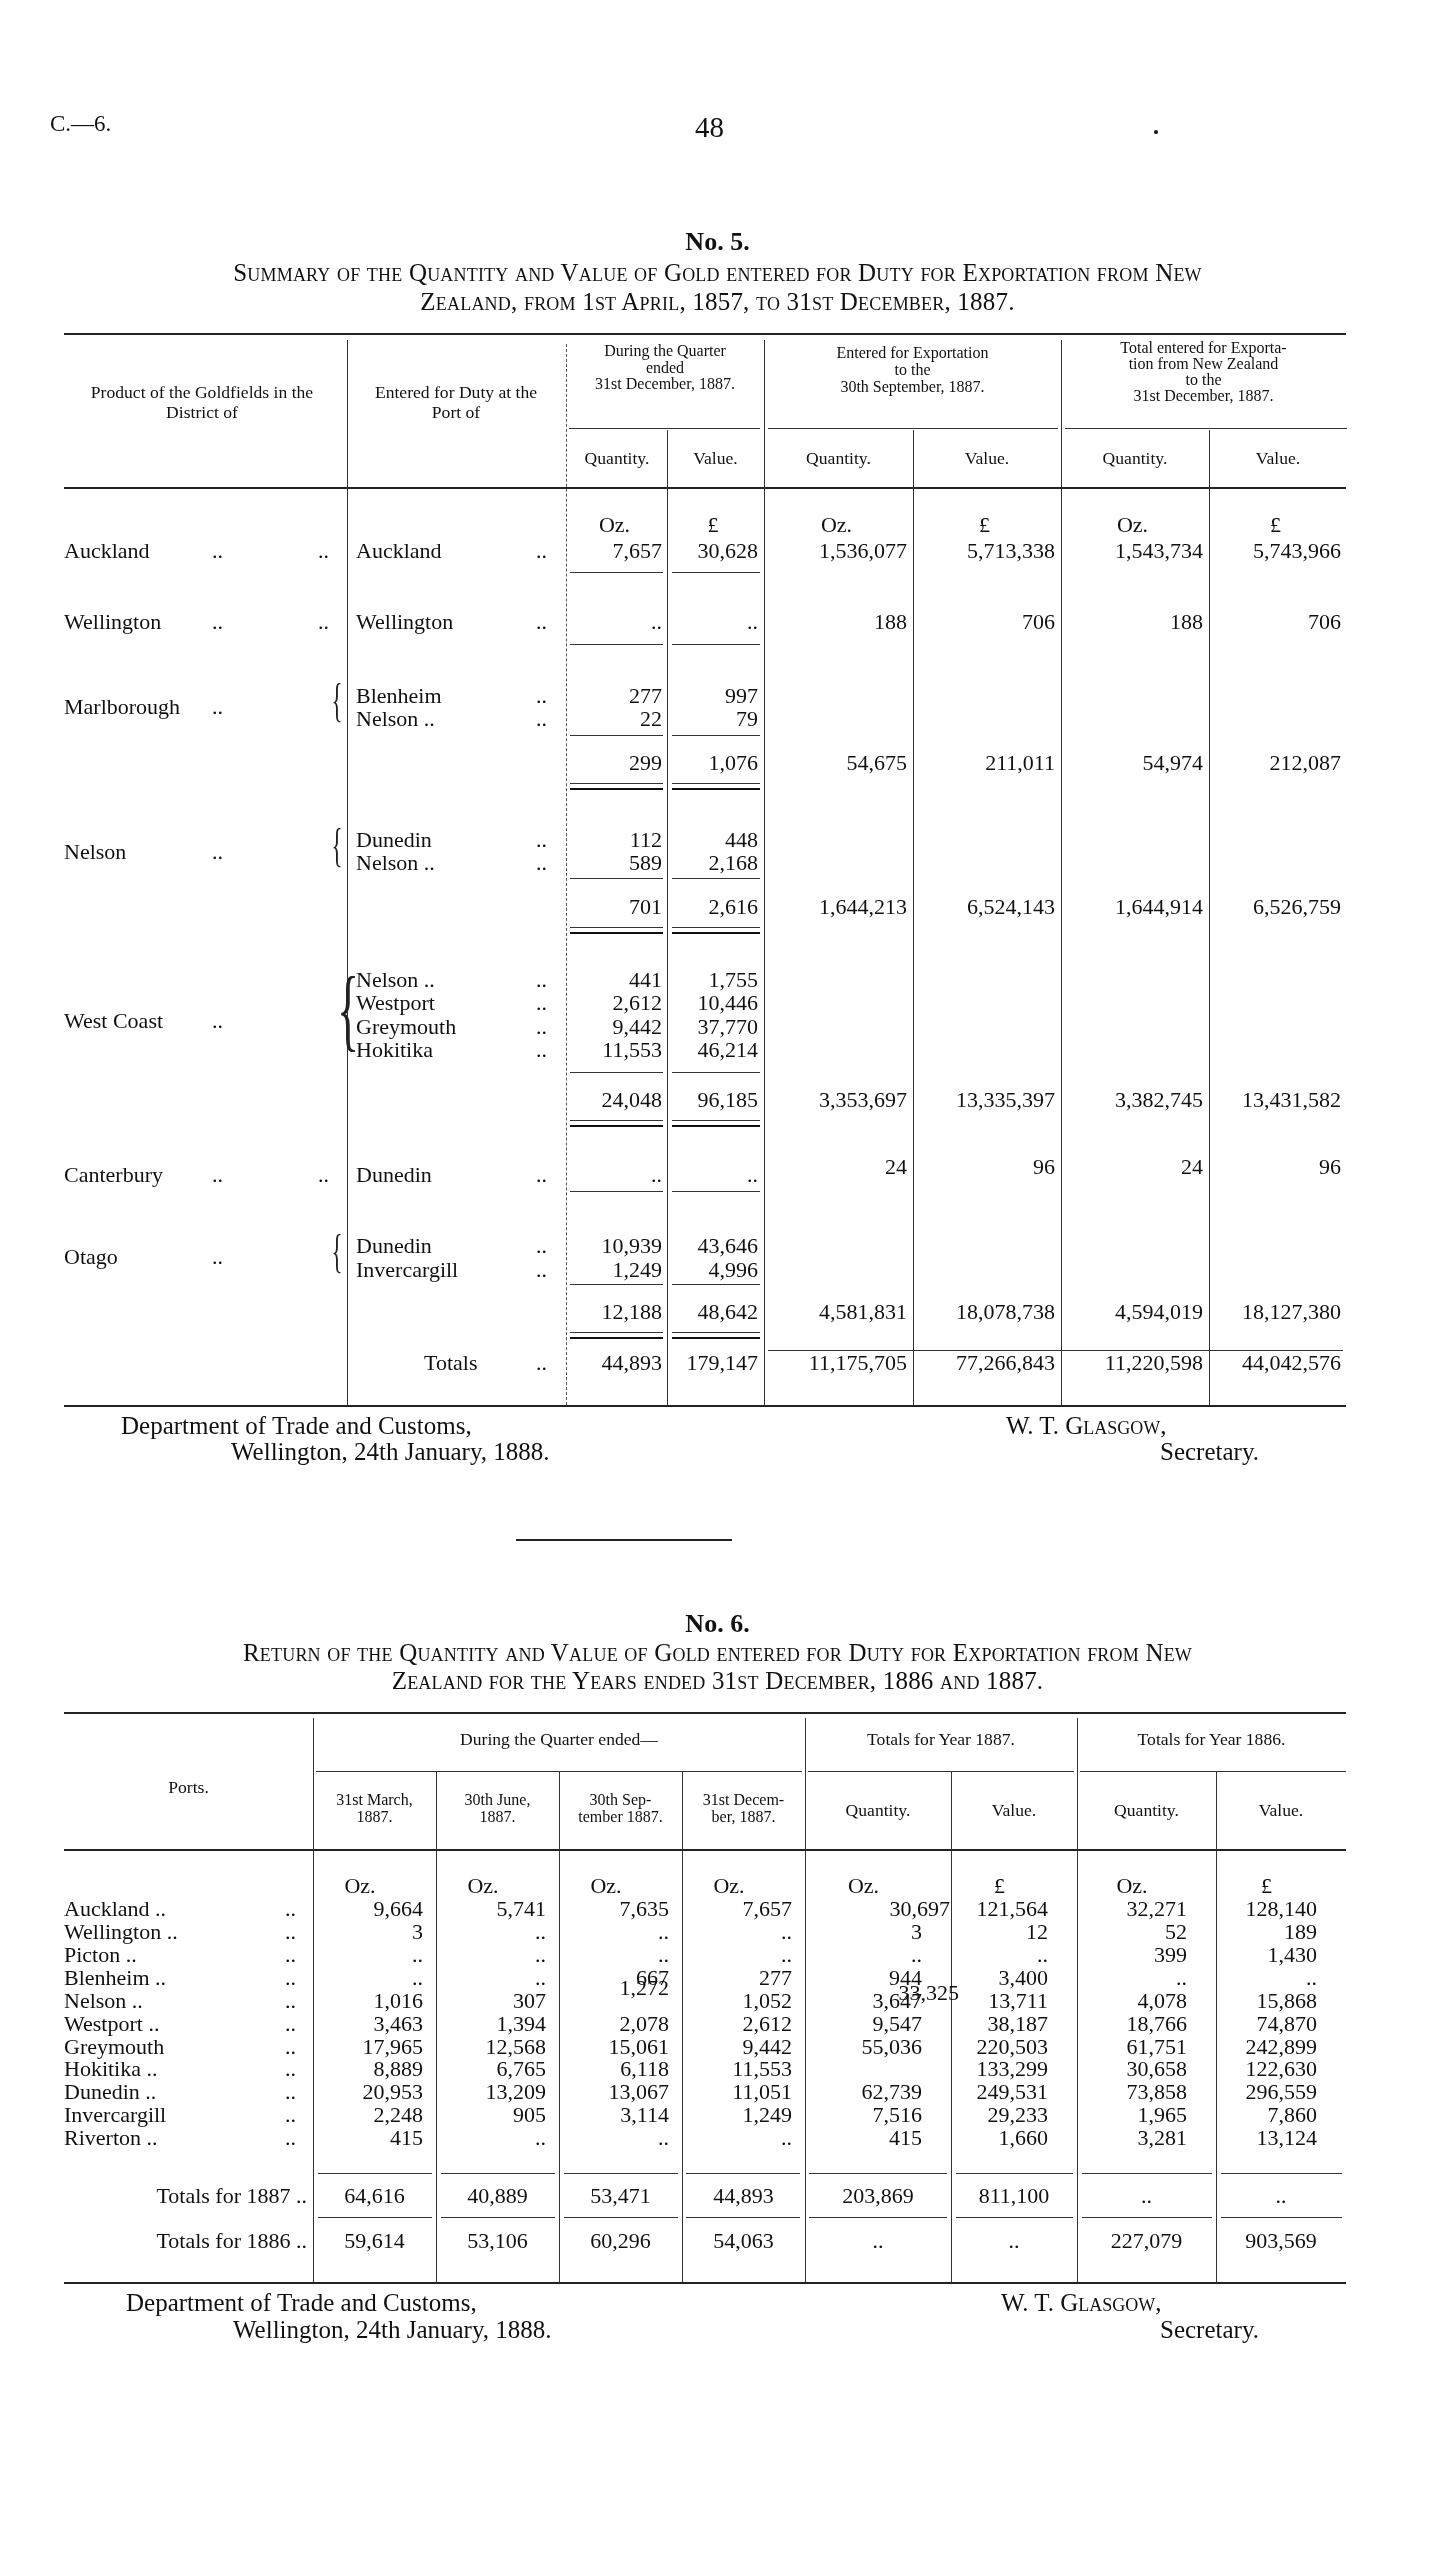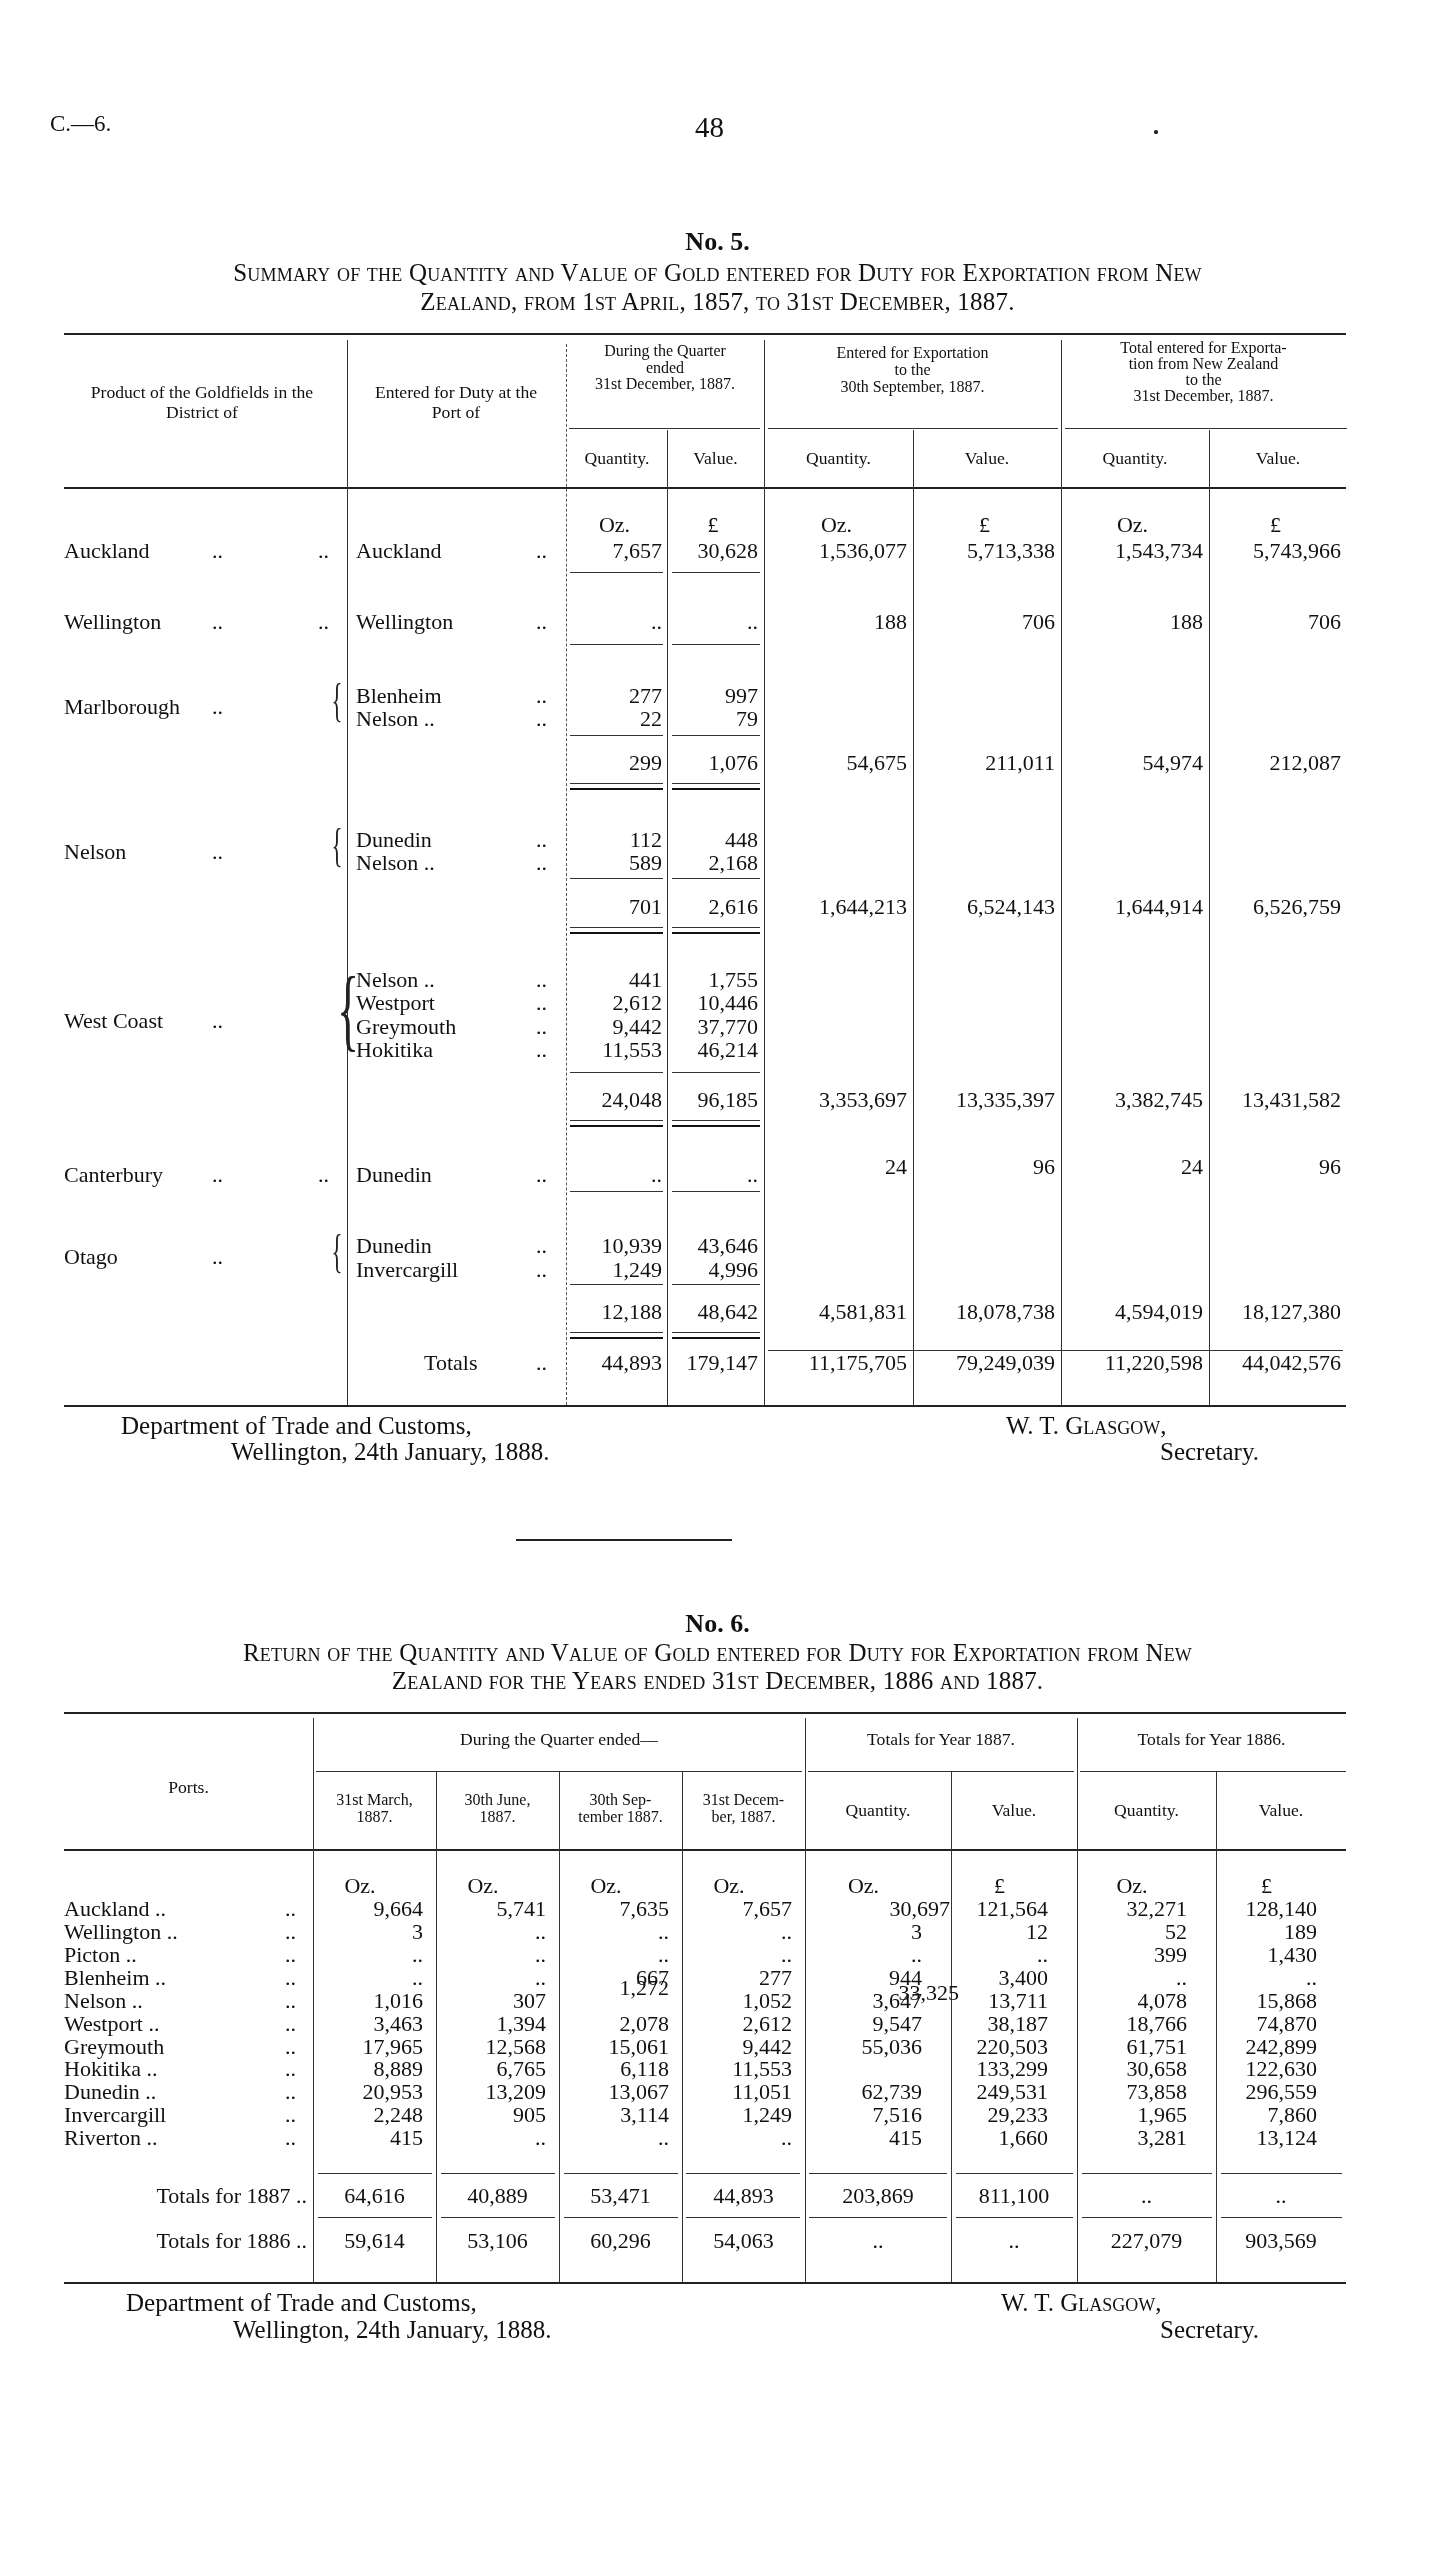--- a/index.html
+++ b/index.html
@@ -205,21 +205,21 @@
     <div class="cell r num " style="left:764px;top:1299px;width:143px;">4,581,831</div>
     <div class="cell r num " style="left:913px;top:1299px;width:142px;">18,078,738</div>
     <div class="cell r num " style="left:1061px;top:1299px;width:142px;">4,594,019</div>
     <div class="cell r num " style="left:1209px;top:1299px;width:132px;">18,127,380</div>
     <div class="hline thin" style="left:768px;top:1350px;width:575px;"></div>
     <div class="cell  " style="left:424px;top:1350px;width:110px;">Totals</div>
     <div class="cell" style="left:536px;top:1350px;">..</div>
     <div class="cell r num " style="left:566px;top:1350px;width:96px;">44,893</div>
     <div class="cell r num " style="left:667px;top:1350px;width:91px;">179,147</div>
     <div class="cell r num " style="left:764px;top:1350px;width:143px;">11,175,705</div>
-    <div class="cell r num " style="left:913px;top:1350px;width:142px;">79,249,039</div>
+    <div class="cell r num " style="left:913px;top:1350px;width:142px;">77,266,843</div>
     <div class="cell r num " style="left:1061px;top:1350px;width:142px;">11,220,598</div>
     <div class="cell r num " style="left:1209px;top:1350px;width:132px;">44,042,576</div>
     <div class="cell foot " style="left:121px;top:1412px;width:585px;">Department of Trade and Customs,</div>
     <div class="cell foot " style="left:231px;top:1438px;width:585px;">Wellington, 24th January, 1888.</div>
     <div class="cell foot sc " style="left:1006px;top:1412px;width:366px;">W. T. Glasgow,</div>
     <div class="cell foot " style="left:1160px;top:1438px;width:293px;">Secretary.</div>
   </div>
 
 <div class="hline" style="left:516px;width:216px;top:1539px;"></div>
 <div class="abs tnum" style="top:1609px">No. 6.</div>

